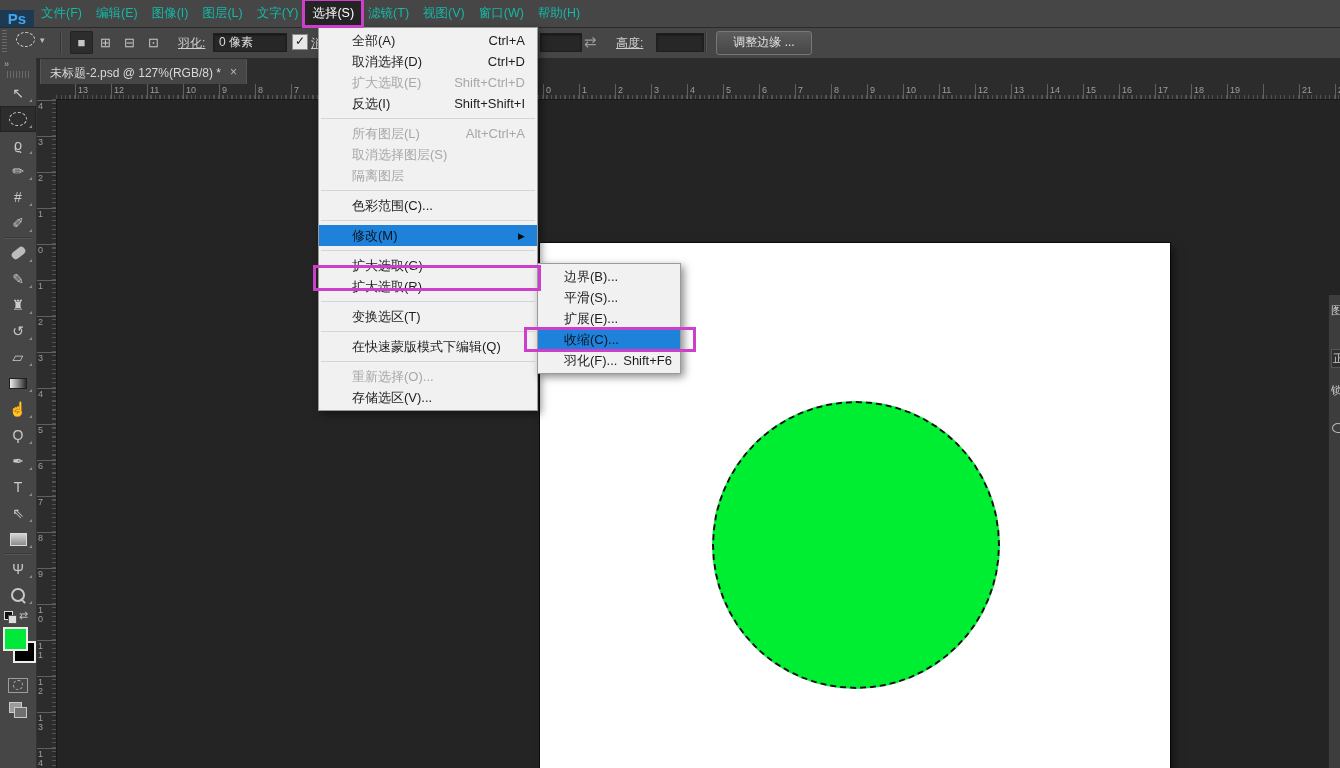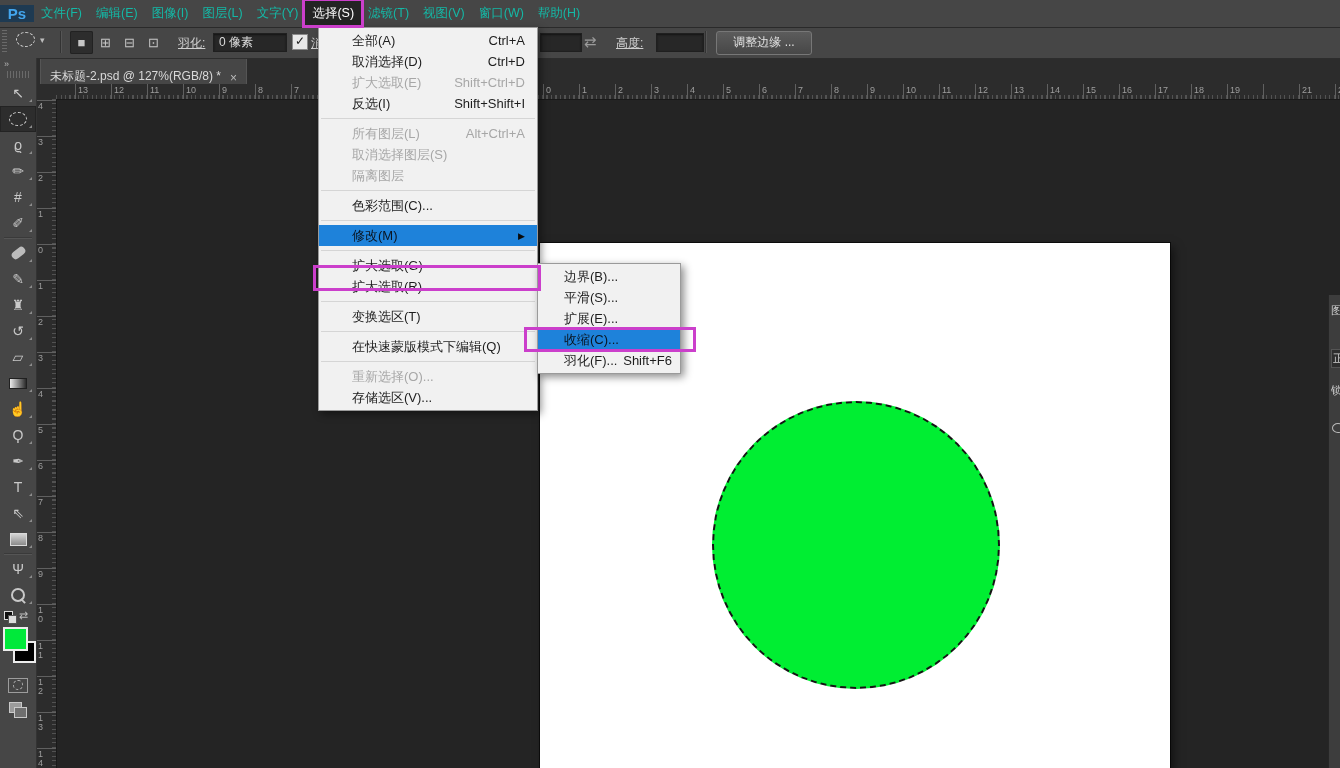--- a/index.html
+++ b/index.html
@@ -4,21 +4,21 @@
 <style>
   html,body{margin:0;padding:0;}
   body{
     width:1340px;height:768px;position:relative;overflow:hidden;
     background:#262626;font-family:"Liberation Sans",sans-serif;
     -webkit-font-smoothing:antialiased;
   }
 
   
   #menubar{position:absolute;left:0;top:0;width:1340px;height:27px;background:#464646;
-    border-bottom:1px solid #2a2a2a;display:flex;align-items:center;z-index:12;}
+    border-bottom:1px solid #2a2a2a;display:flex;align-items:flex-end;z-index:12;}
   #logo{width:34px;display:flex;align-items:center;justify-content:center;
     background:#1e3a52;color:#43a6ee;font-weight:bold;font-size:15px;}
   #menu-items{display:flex;align-items:stretch;}
   .menu-item{padding:0 7px;line-height:27px;font-size:12.5px;color:#14b8a6;white-space:nowrap;}
   .menu-item.active{background:#242424;color:#ffffff;}
 
   
   #optionsbar{position:absolute;left:0;top:27px;width:1340px;height:31px;background:#464646;
     border-bottom:1px solid #2d2d2d;z-index:5;}
   .ob-grip{position:absolute;left:2px;top:3px;width:5px;height:24px;
@@ -69,21 +69,21 @@
   #quick-mask-btn{width:36px;height:24px;display:flex;align-items:center;justify-content:center;}
   .icon-qmask{width:18px;height:13px;border:1px solid #9d9d9d;display:flex;align-items:center;justify-content:center;}
   .icon-qmask span{width:8px;height:8px;border:1px dashed #b5b5b5;border-radius:50%;}
   #screen-mode-btn{width:36px;height:26px;position:relative;}
   .icon-screen-a{position:absolute;left:9px;top:5px;width:11px;height:9px;background:#9b9b9b;border:1px solid #c9c9c9;}
   .icon-screen-b{position:absolute;left:14px;top:10px;width:11px;height:9px;background:#6f6f6f;border:1px solid #c9c9c9;}
 
   
   #tabstrip{position:absolute;left:36px;top:58px;width:1304px;height:26px;background:#2c2c2c;}
   #doctab{position:absolute;left:4px;top:0;height:26px;background:#464646;display:flex;
-    align-items:flex-end;padding:0 9px;color:#d9d9d9;font-size:12px;gap:9px;
+    align-items:flex-start;padding:6px 9px;color:#d9d9d9;font-size:12px;gap:9px;
     border:1px solid #555;border-bottom:none;}
   #doctab .close{color:#b9b9b9;font-size:12px;}
 
   
   #ruler-corner{position:absolute;left:36px;top:84px;width:20px;height:15px;background:#2c2c2c;
     border-right:1px solid #414141;border-bottom:1px solid #414141;z-index:4;}
   #top-ruler{position:absolute;left:56px;top:84px;width:1284px;height:15px;background:#2c2c2c;
     border-bottom:1px solid #191919;overflow:hidden;z-index:4;
     background-image:repeating-linear-gradient(90deg,#525252 0 1px,transparent 1px 4.5px);
     background-size:100% 4px;background-position:left bottom;background-repeat:no-repeat;}

